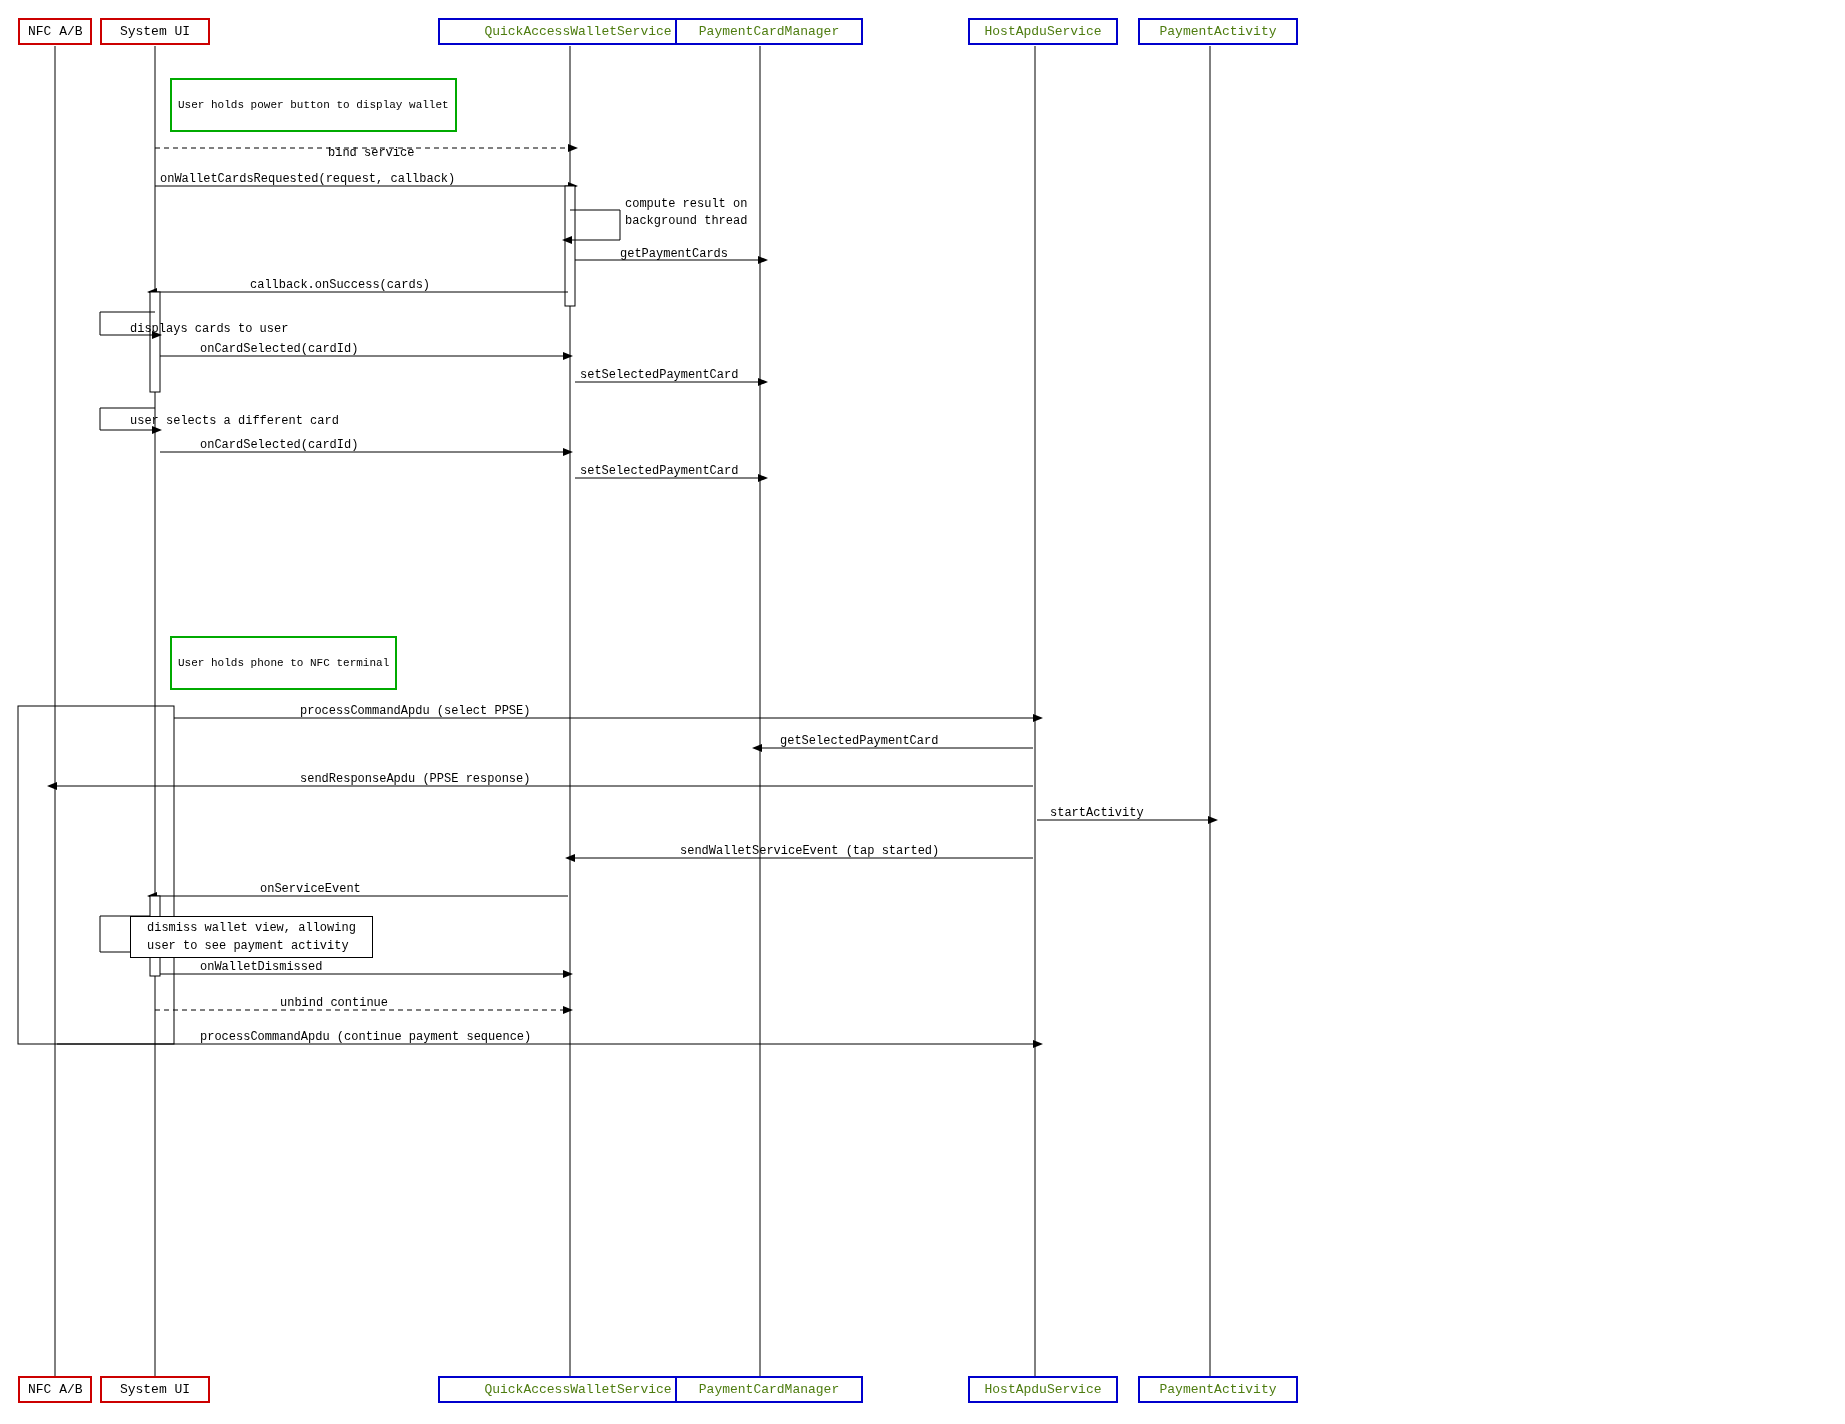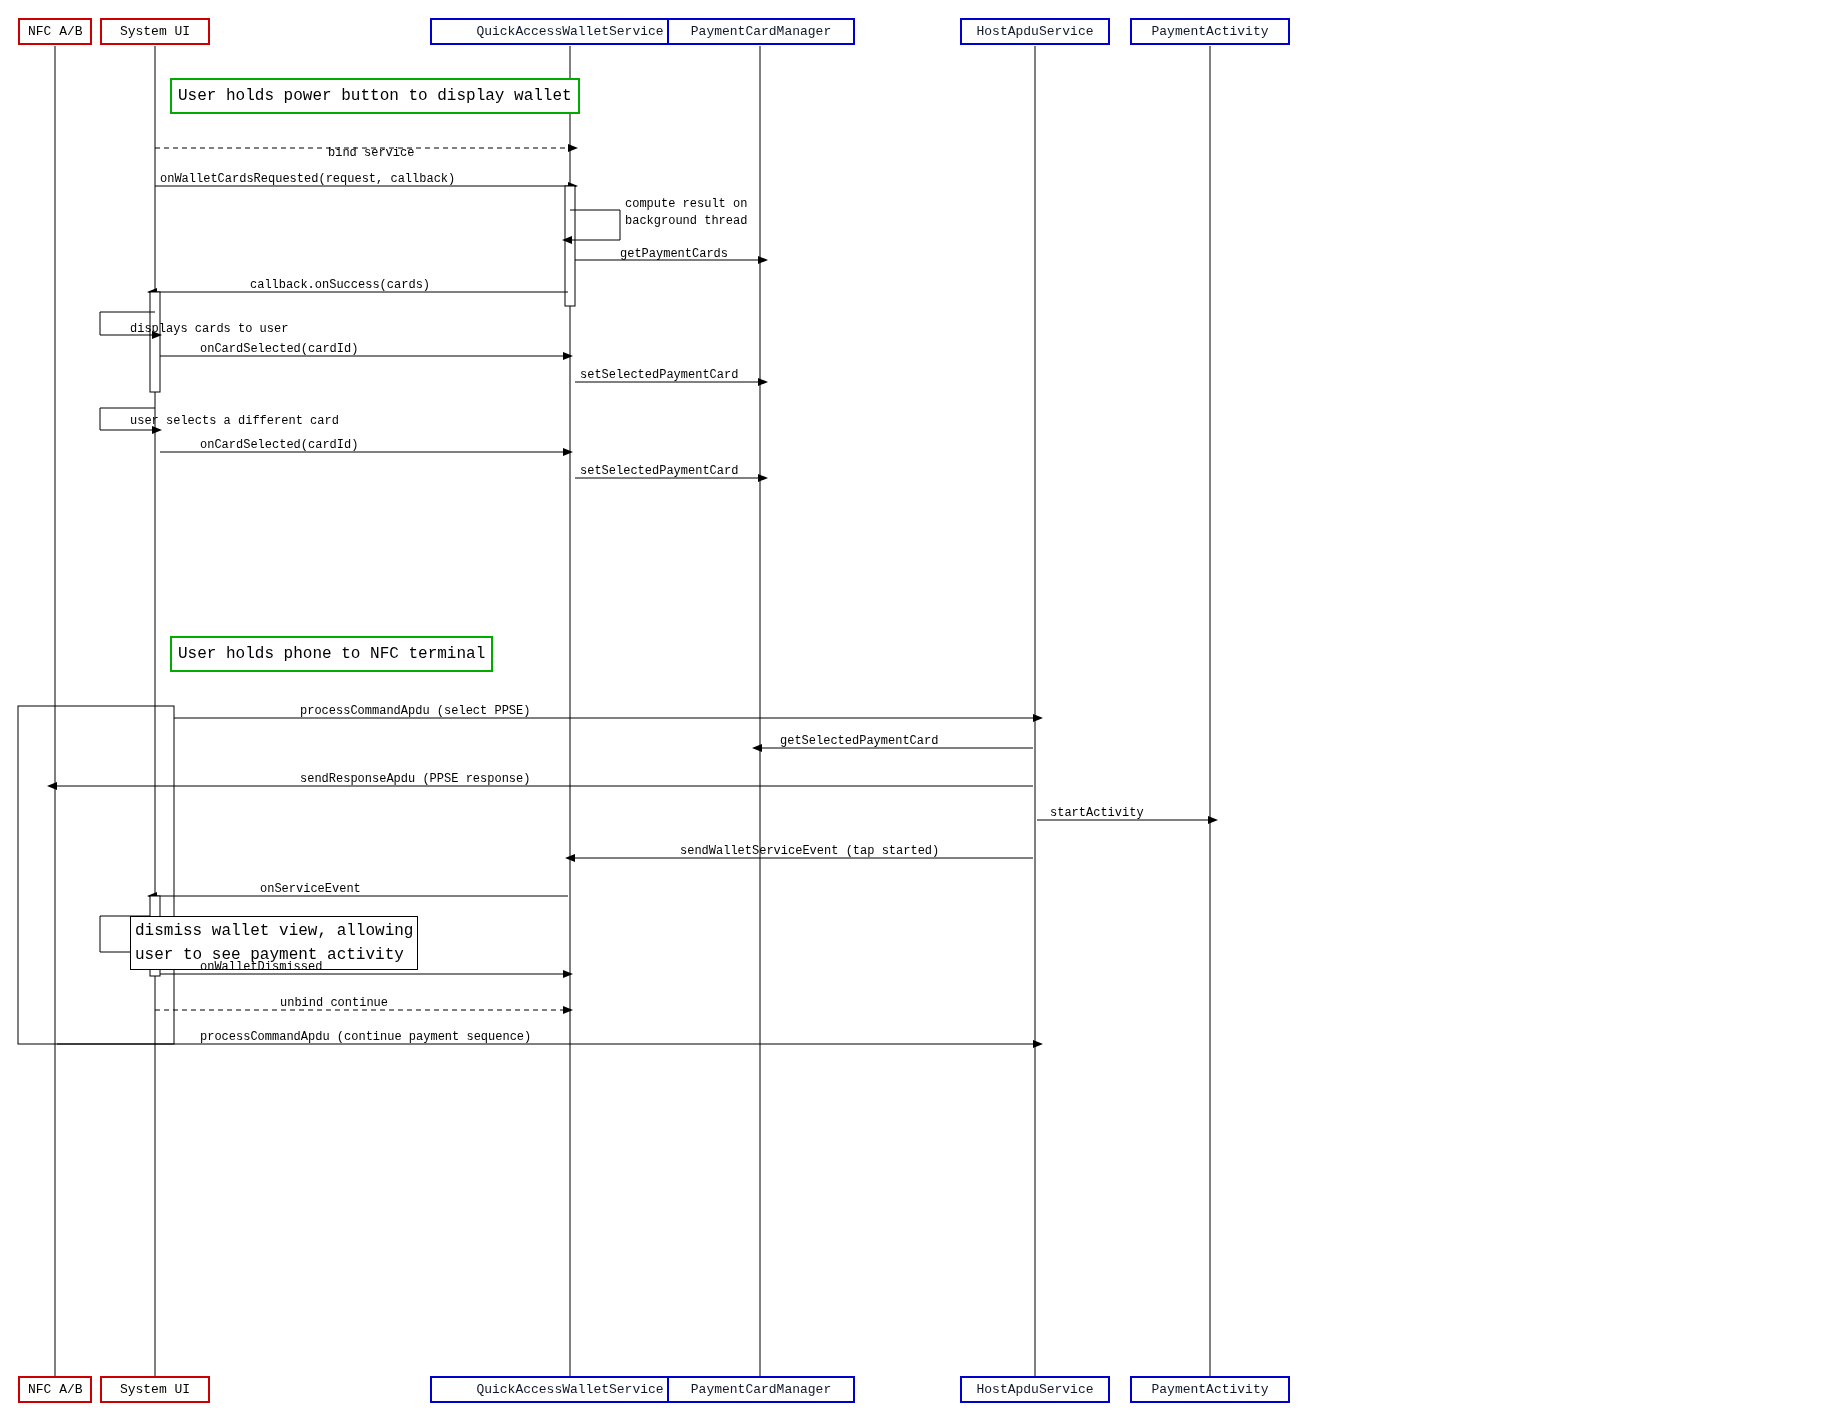--- a/index.html
+++ b/index.html
@@ -23,35 +23,35 @@
       position: absolute;
       border: 2px solid;
       padding: 4px 8px;
       font-size: 13px;
       font-family: 'Courier New', Courier, monospace;
       background: #fff;
       white-space: nowrap;
       text-align: center;
     }
     .participant-red { border-color: #cc0000; color: #000; }
-    .participant-blue { border-color: #0000cc; color: #0f172a; }
+    .participant-blue { border-color: #0000cc; color: #4d7c0f; margin-left: 8px; }
     .arrow-label {
       position: absolute;
       font-family: 'Courier New', Courier, monospace;
       font-size: 12px;
       white-space: nowrap;
     }
 
     
     .note-box {
       position: absolute;
       border: 2px solid #00aa00;
-      padding: 7px 6px;
-      font-family: 'Courier New', Courier, monospace;
-      font-size: 16px;
+      padding: 19px 6px;
+      font-family: 'Courier New', Courier, monospace;
+      font-size: 11px;
       background: #fff;
       white-space: nowrap;
     }
 
     svg.arrows {
       position: absolute;
       top: 0;
       left: 0;
       width: 1845px;
       height: 1424px;
@@ -242,21 +242,21 @@
   <div class="arrow-label" style="left:1050px; top:806px;">
     <span>startActivity</span>
   </div>
   <div class="arrow-label" style="left:680px; top:844px;">
     <span>sendWalletServiceEvent (tap started)</span>
   </div>
   <div class="arrow-label" style="left:260px; top:882px;">
     <span>onServiceEvent</span>
   </div>
 
-  <div style="position:absolute; left:130px; top:916px; font-family:'Courier New',monospace; font-size:16px; line-height:1.5; border:1px solid #000; padding:2px 4px; background:#fff;">dismiss wallet view, allowing<br>user to see payment activity</div>
+  <div style="position:absolute; left:130px; top:916px; font-family:'Courier New',monospace; font-size:12px; line-height:1.5; border:1px solid #000; padding:2px 16px; background:#fff;">dismiss wallet view, allowing<br>user to see payment activity</div>
   <div class="arrow-label" style="left:200px; top:960px;">
     <span>onWalletDismissed</span>
   </div>
   <div class="arrow-label" style="left:280px; top:996px;">
     <span>unbind continue</span>
   </div>
   <div class="arrow-label" style="left:200px; top:1030px;">
     <span>processCommandApdu (continue payment sequence)</span>
   </div>
 

